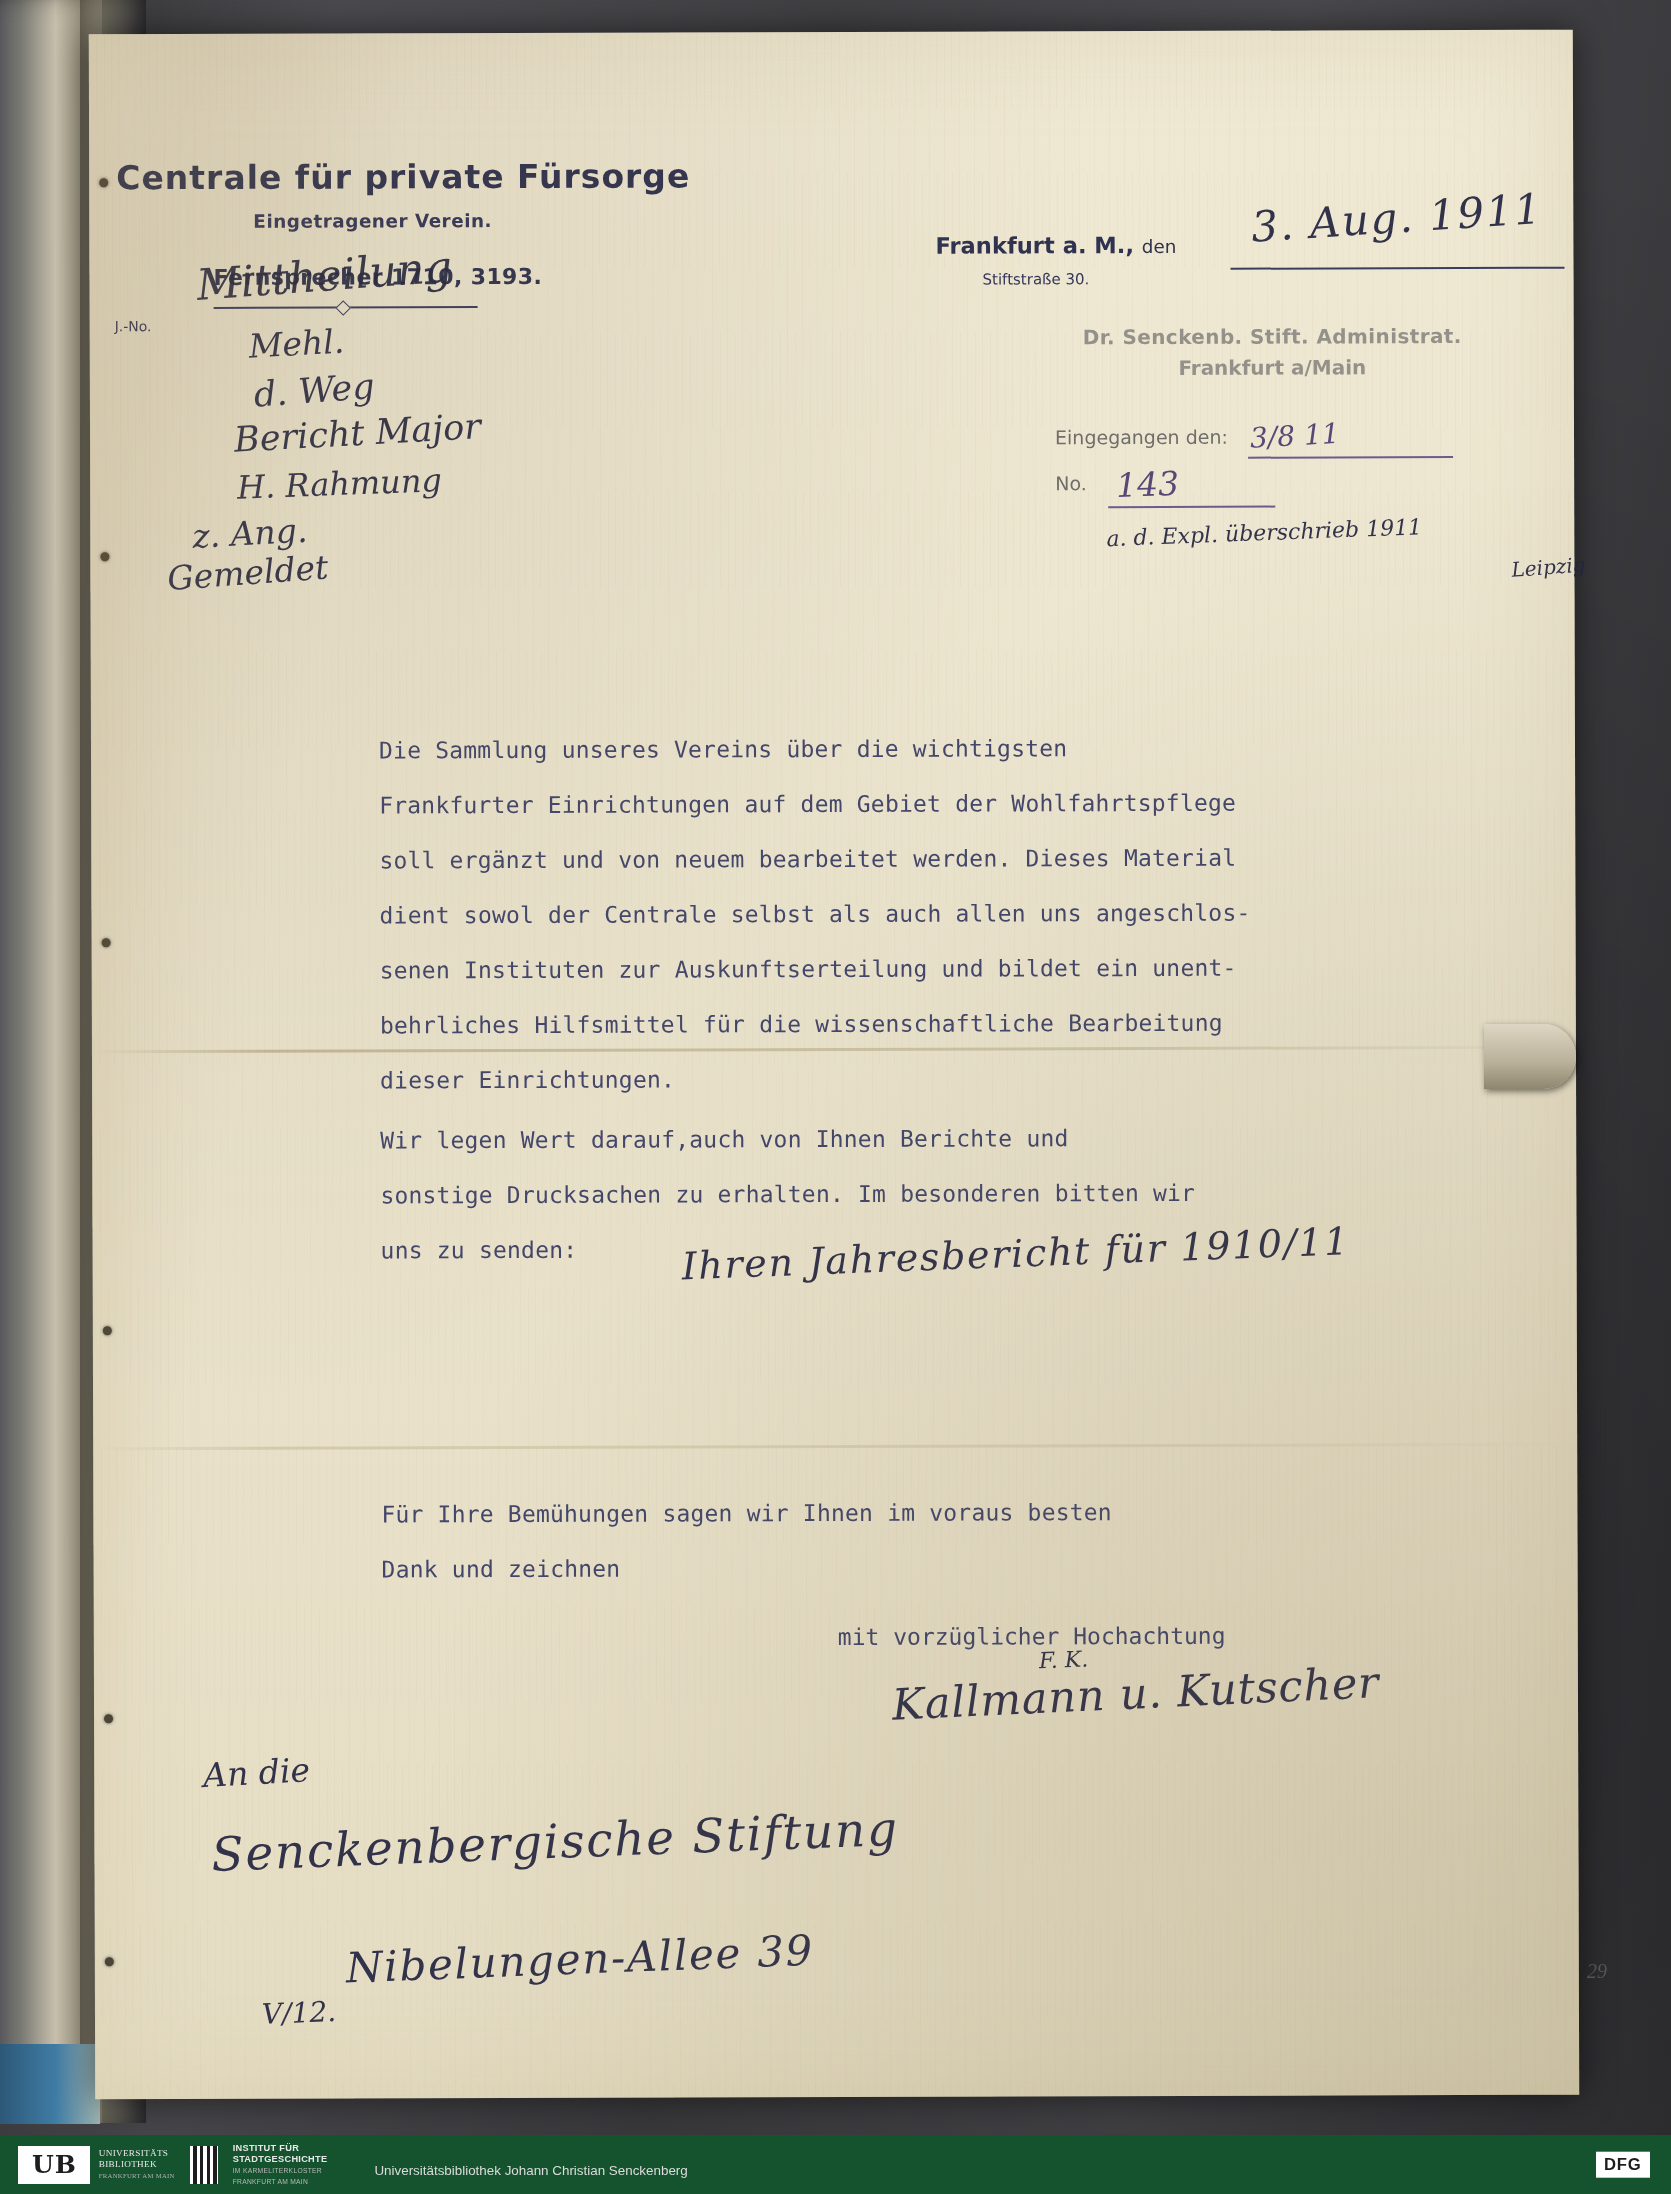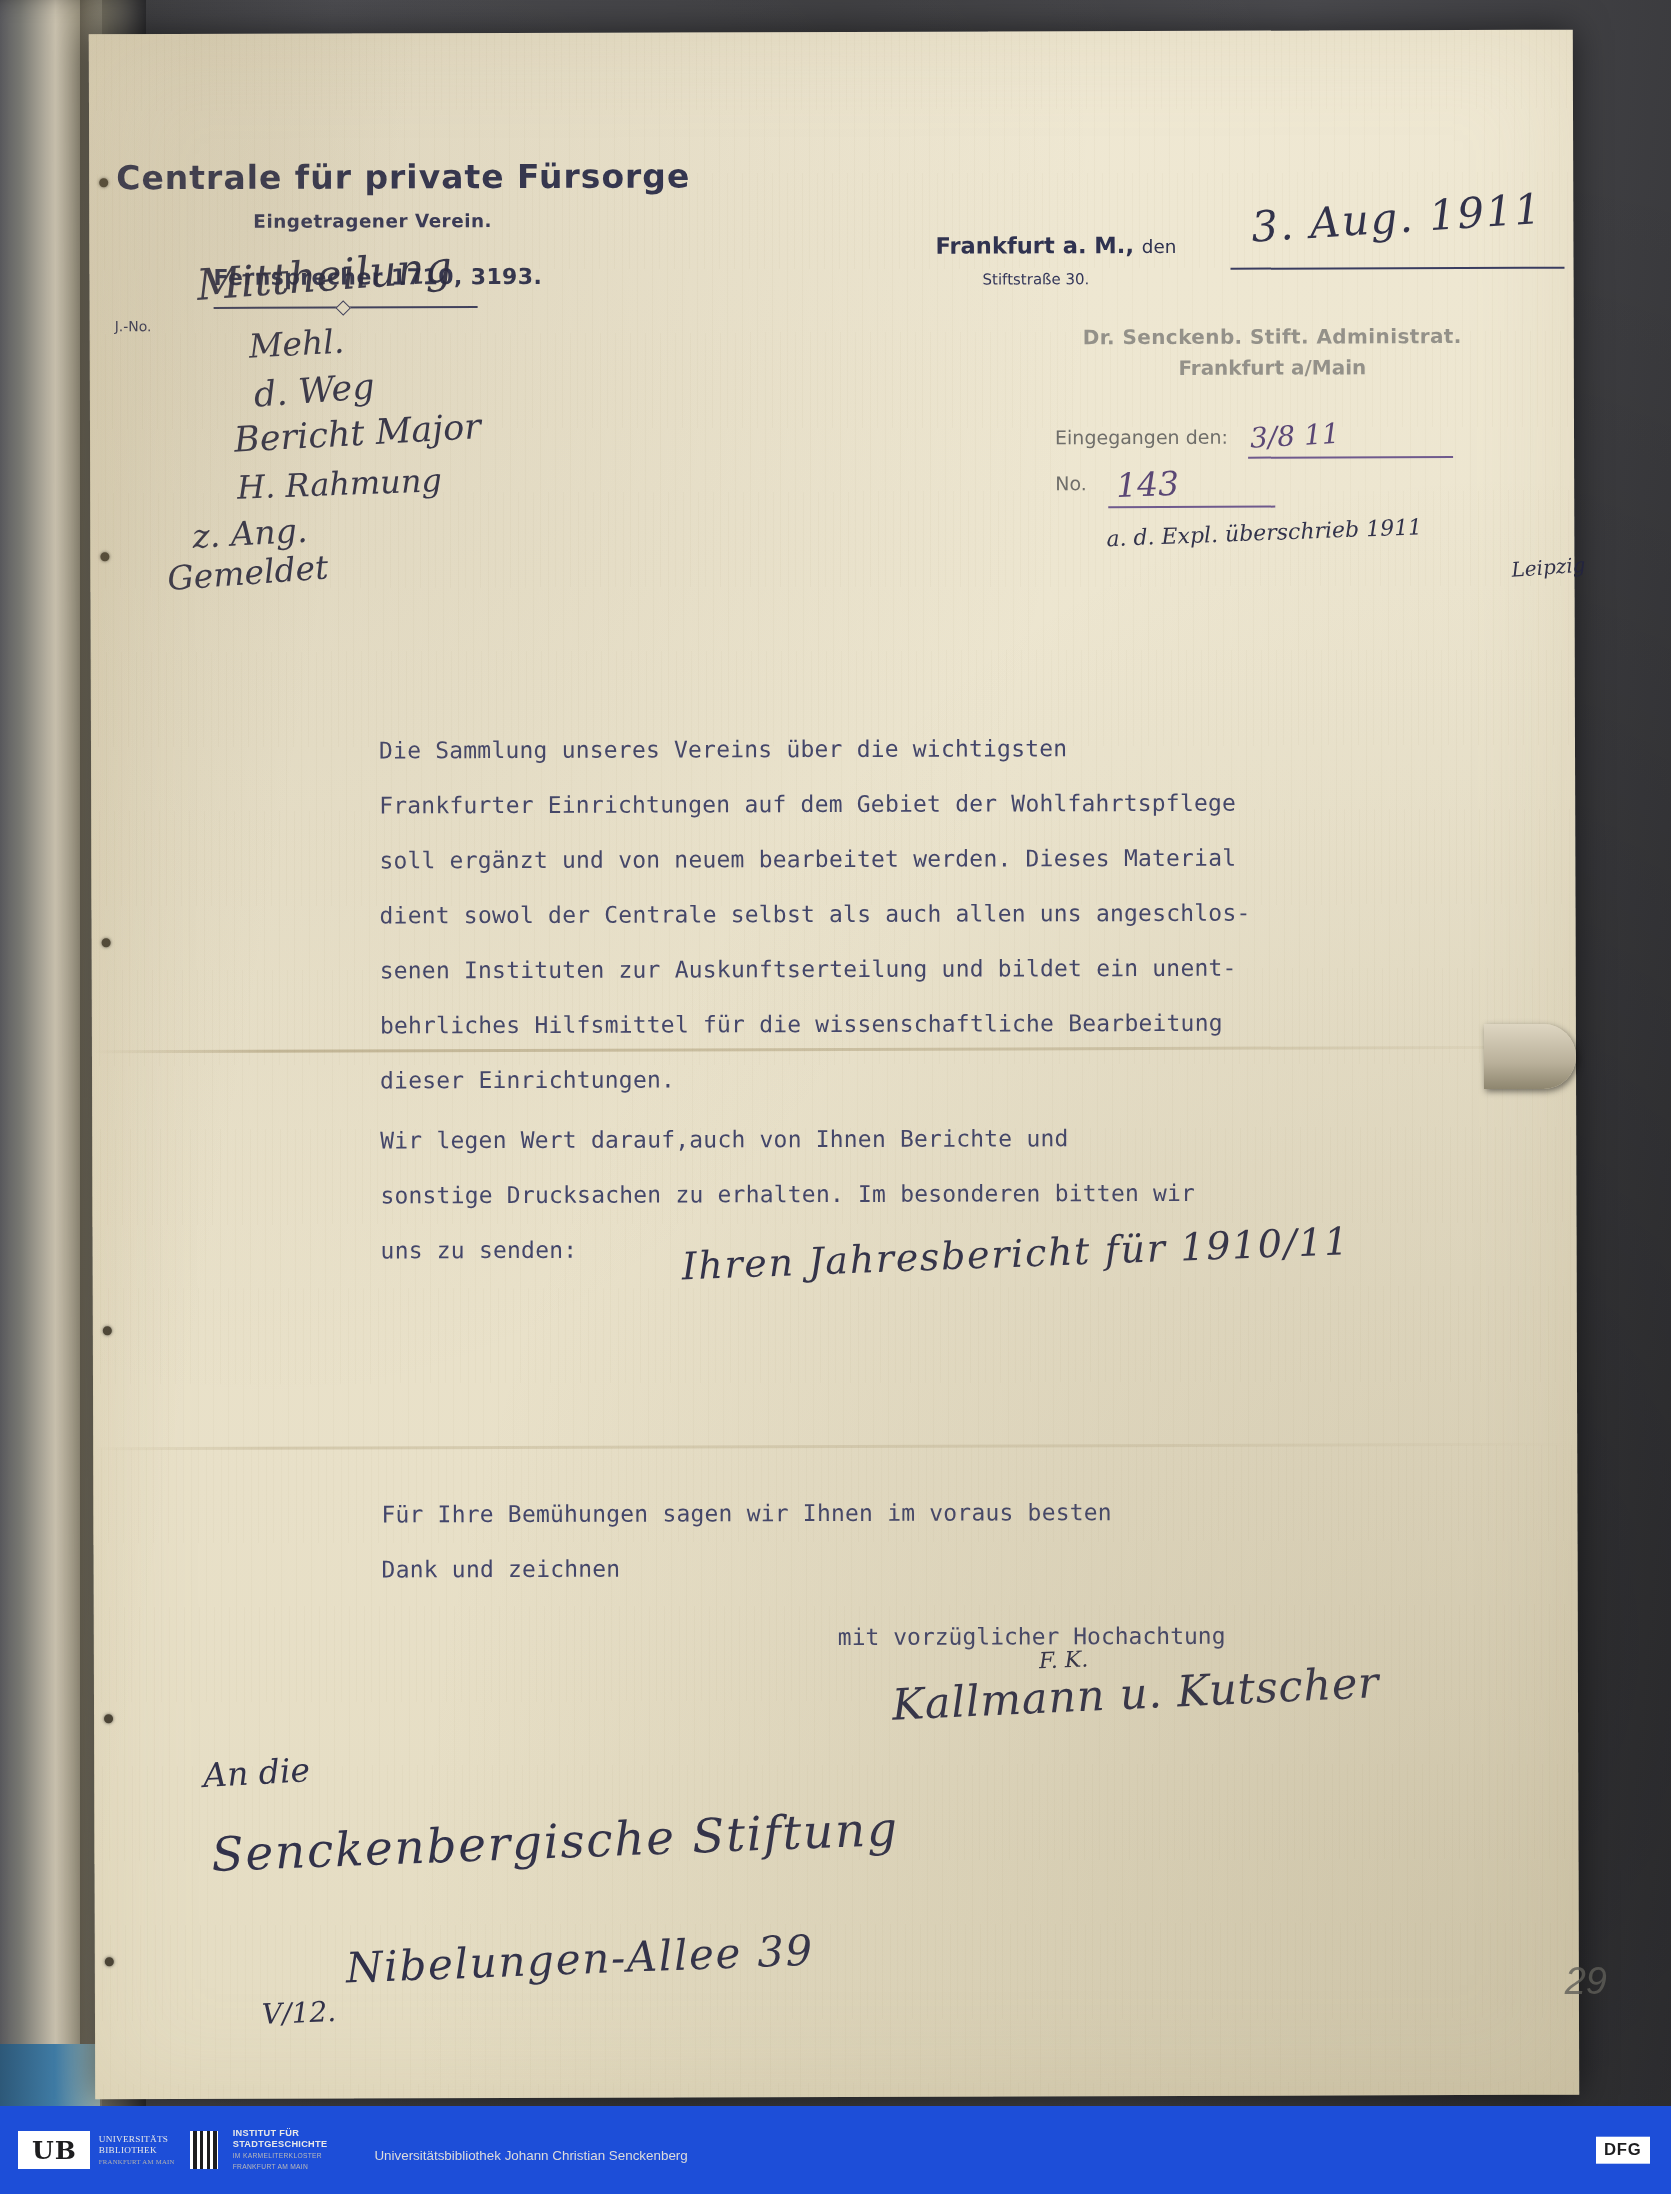--- a/index.html
+++ b/index.html
@@ -255,22 +255,22 @@
     white-space: nowrap;
     opacity: .92;
   }
   .hand.ink-dark { color: #232440; }
   .hand.ink-violet { color: #4e3a6e; }
 
   
   .footer {
     position: absolute;
     left: 0; bottom: 0;
-    width: 1672px; height: 88px;
-    background: #1d4ed8;
+    width: 1672px; height: 59px;
+    background: #14532d;
     display: flex;
     align-items: center;
   }
   .footer-logo {
     margin-left: 18.4px;
     display: flex;
     align-items: center;
     gap: 8.4px;
   }
   .ub-mark {
@@ -326,23 +326,23 @@
     font-family: "Liberation Sans", sans-serif;
     font-weight: bold;
     font-size: 16.7px;
     letter-spacing: 0.8px;
     padding: 3.3px 8.4px;
   }
   .folio {
     position: absolute;
     right: 65px;
     top: 1960px;
-    font-family: Liberation Sans, sans-serif;
+    font-family: Liberation Serif, serif;
     font-style: italic;
-    font-size: 38px;
+    font-size: 20px;
     color: #5f5e58;
     opacity: .8;
   }
 </style>
 </head>
 <body>
 
 <div class="scan-bg"></div>
 <div class="binding">
   <div class="binding-edge"></div>

